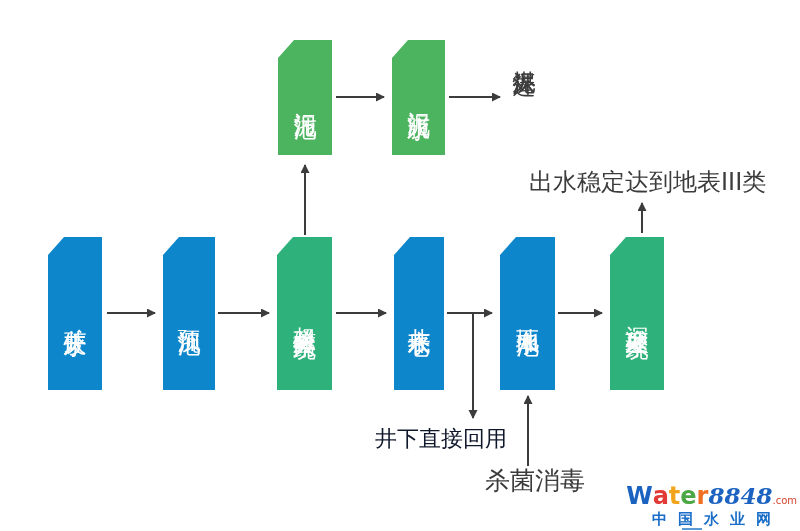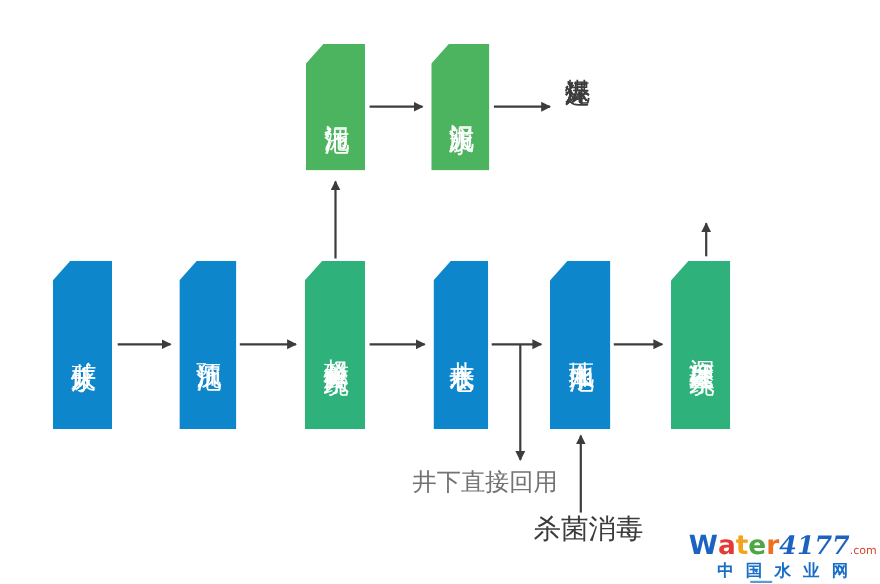--- a/index.html
+++ b/index.html
@@ -50,21 +50,21 @@
       <line x1="336" y1="97" x2="384" y2="97" stroke="#3c3c3c" stroke-width="2" marker-end="url(#ah)"></line>
       <line x1="449" y1="97" x2="500" y2="97" stroke="#3c3c3c" stroke-width="2" marker-end="url(#ah)"></line>
       <line x1="305" y1="235" x2="305" y2="165" stroke="#3c3c3c" stroke-width="2" marker-end="url(#ah)"></line>
       <line x1="642" y1="233" x2="642" y2="203" stroke="#3c3c3c" stroke-width="2" marker-end="url(#ah)"></line>
       <line x1="528" y1="466" x2="528" y2="396" stroke="#3c3c3c" stroke-width="2" marker-end="url(#ah)"></line>
       <line x1="473" y1="313" x2="473" y2="418" stroke="#3c3c3c" stroke-width="2" marker-end="url(#ah)"></line>
     </svg>
 
   <div class="logo">
     <div class="logo-top">
-      <span class="logo-word" id="logo-word"><span style="color: rgb(27, 98, 193);">W</span><span style="color: rgb(226, 58, 54);">a</span><span style="color: rgb(242, 165, 28);">t</span><span style="color: rgb(76, 168, 69);">e</span><span style="color: rgb(239, 112, 35);">r</span></span><span class="logo-num">4177</span><span class="logo-tld">.com</span>
+      <span class="logo-word" id="logo-word"><span style="color: rgb(27, 98, 193);">W</span><span style="color: rgb(226, 58, 54);">a</span><span style="color: rgb(242, 165, 28);">t</span><span style="color: rgb(76, 168, 69);">e</span><span style="color: rgb(239, 112, 35);">r</span></span><span class="logo-num">8848</span><span class="logo-tld">.com</span>
     </div>
     <div class="logo-sub">中国水业网</div>
     <div class="logo-underline"></div>
   </div>
 <div class="node" style="left: 48px; top: 237px; width: 54px; height: 153px; background: rgb(14, 134, 203);">
       <span class="vtext">矿井废水</span>
     </div>
     <div class="node" style="left: 163px; top: 237px; width: 52px; height: 153px; background: rgb(14, 134, 203);">
       <span class="vtext">预沉池</span>
     </div>
@@ -80,15 +80,16 @@
     <div class="node" style="left: 610px; top: 237px; width: 54px; height: 153px; background: rgb(46, 177, 123);">
       <span class="vtext">深度处理系统</span>
     </div>
     <div class="node" style="left: 278px; top: 40px; width: 54px; height: 115px; background: rgb(76, 179, 95);">
       <span class="vtext">污泥池</span>
     </div>
     <div class="node" style="left: 392px; top: 40px; width: 53px; height: 115px; background: rgb(76, 179, 95);">
       <span class="vtext">污泥脱水</span>
     </div>
     <div class="flabel vertical" style="left: 511px; top: 53px; font-size: 23px; color: rgb(60, 60, 60);">煤泥外运</div>
-    <div class="flabel" style="left: 375px; top: 426px; font-size: 22px; color: #737373;">井下直接回用</div>
+    <div class="flabel" style="left: 529px; top: 169px; font-size: 24px; color: rgb(60, 60, 60);">出水稳定达到地表III类</div>
+    <div class="flabel" style="left: 375px; top: 426px; font-size: 22px; color: #0f172a;">井下直接回用</div>
     <div class="flabel" style="left: 485px; top: 467px; font-size: 25px; color: rgb(60, 60, 60);">杀菌消毒</div>
   </div>
 
 </body></html>

